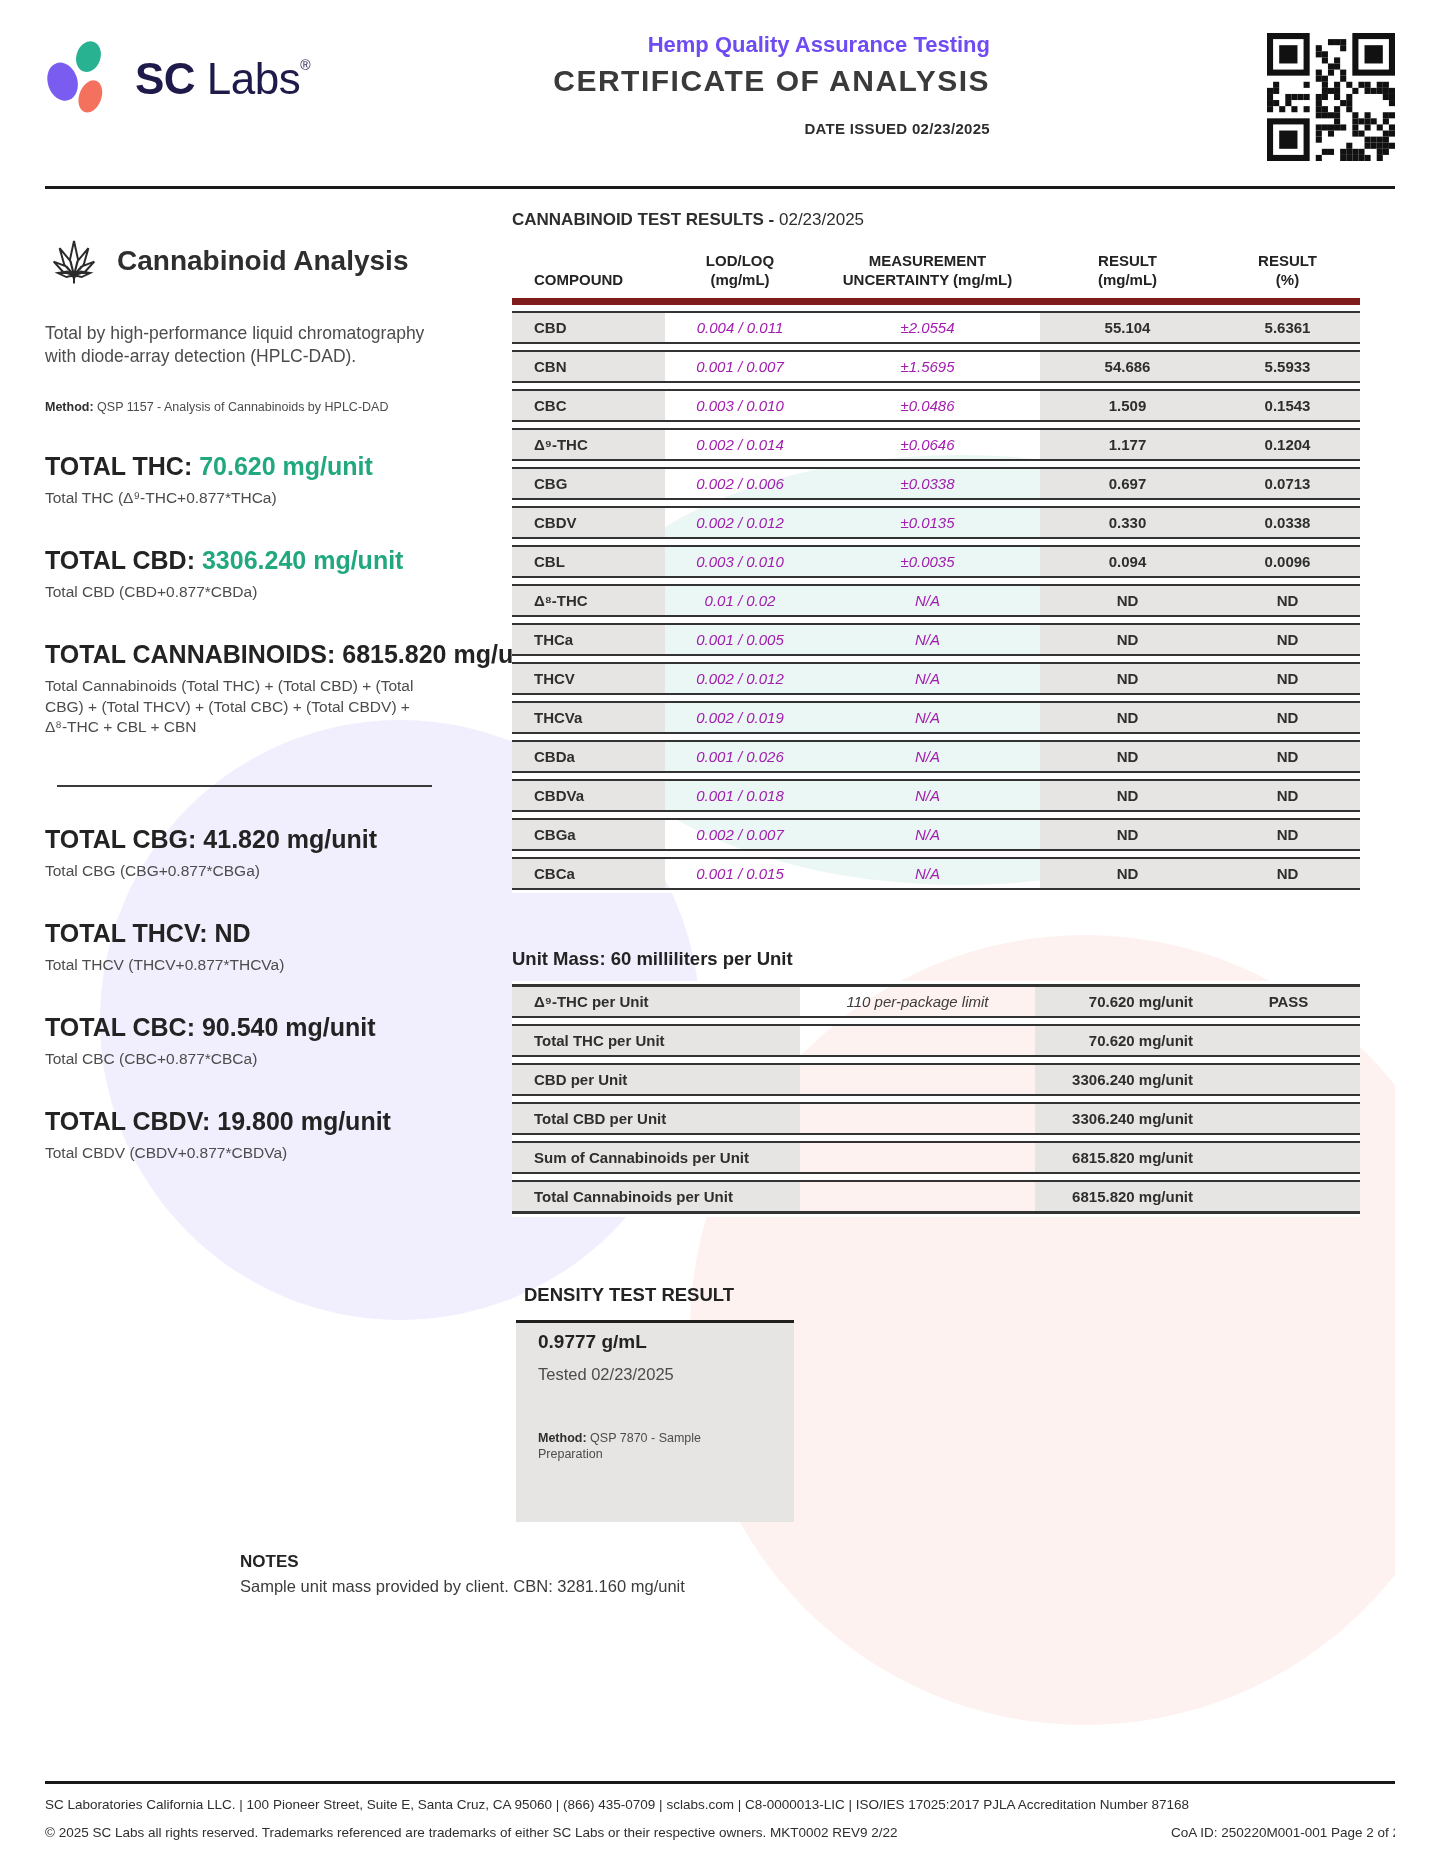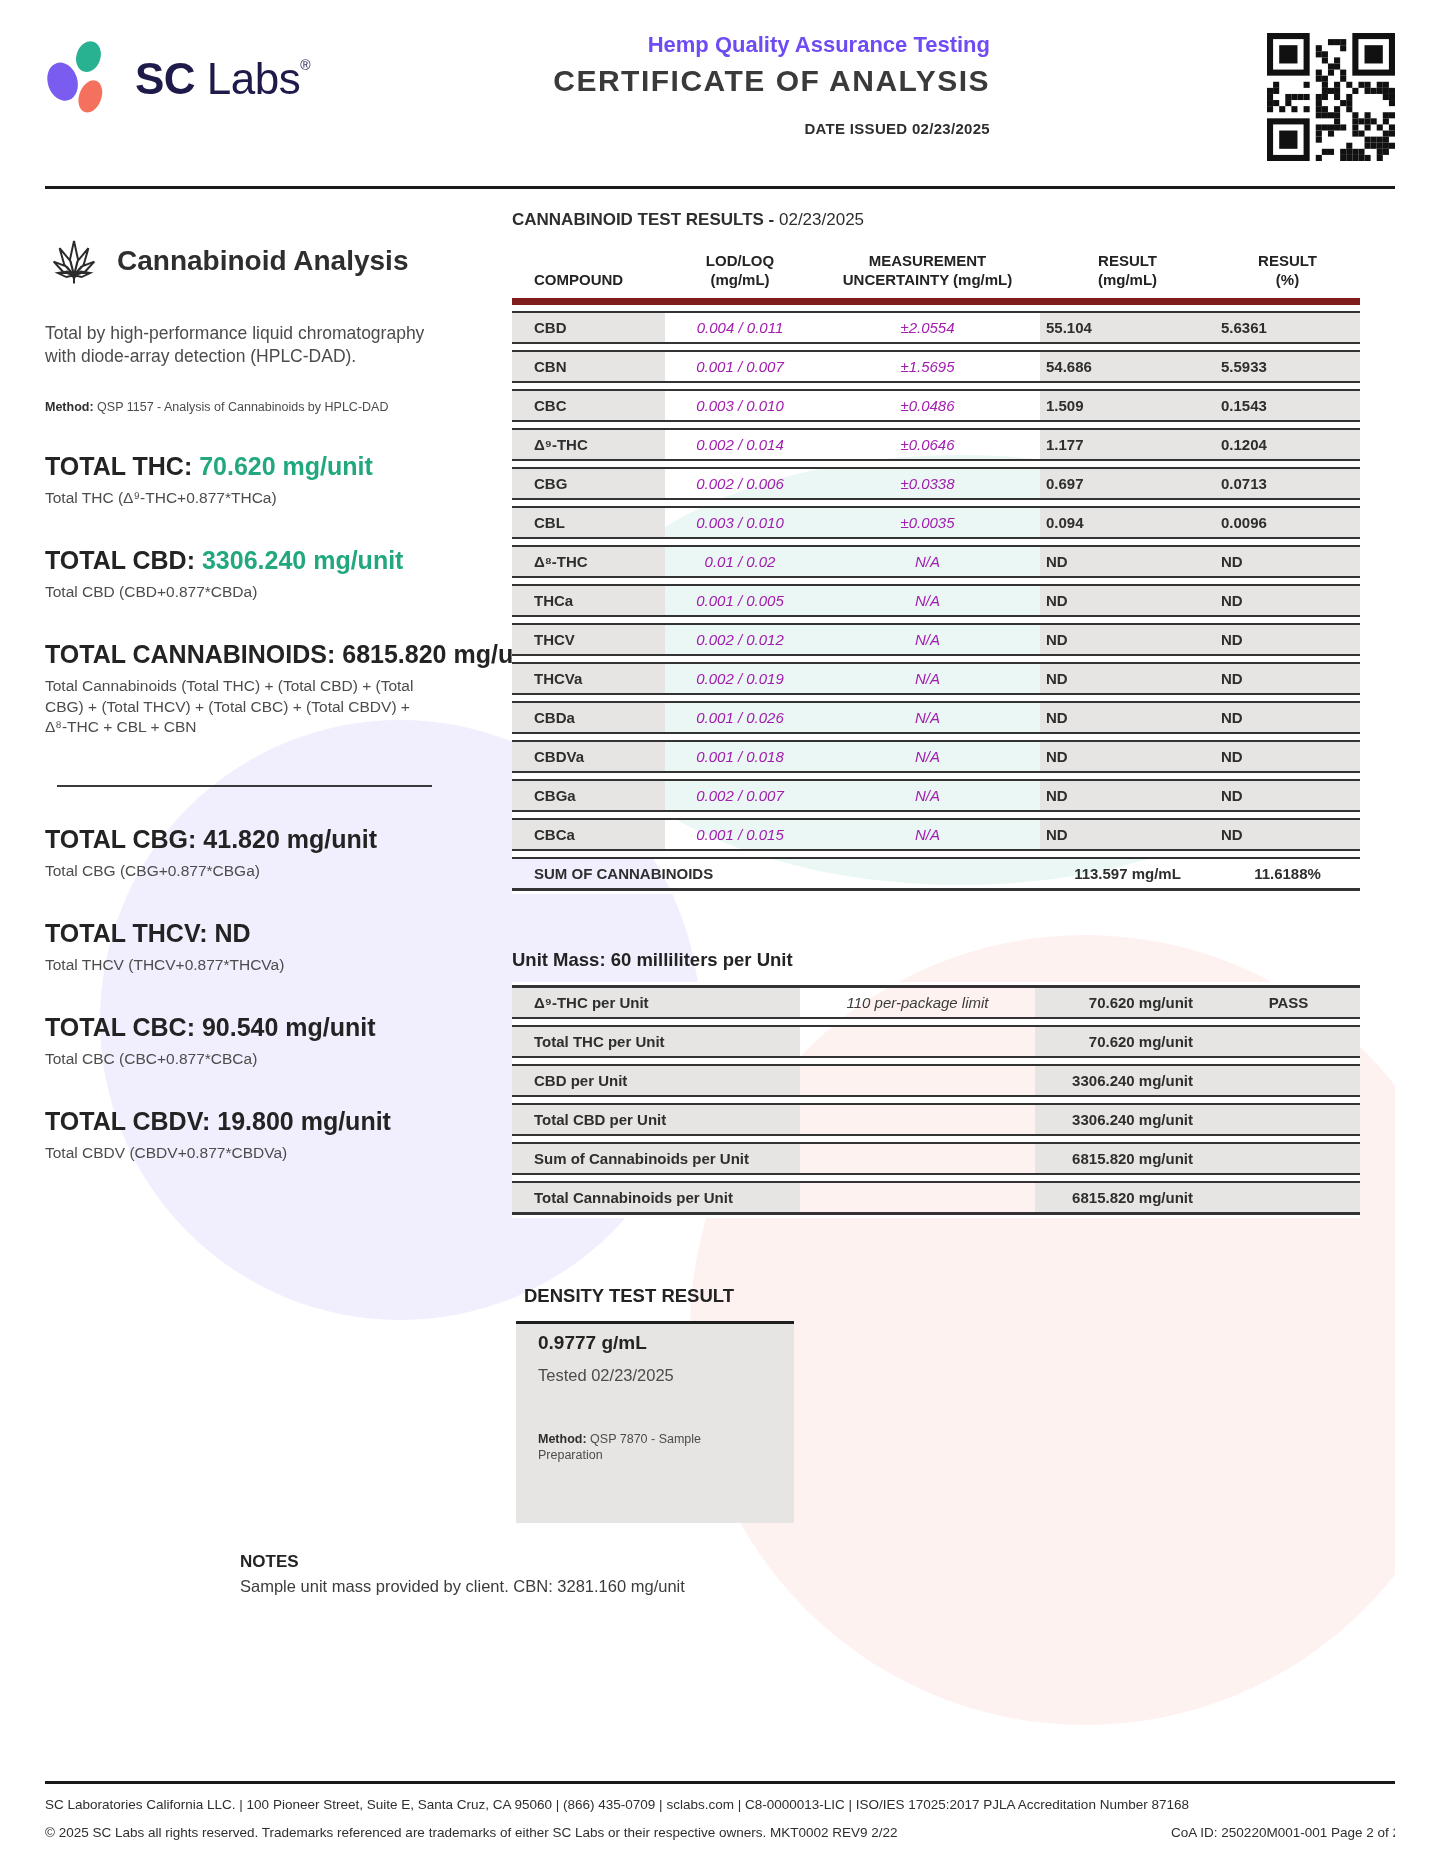--- a/index.html
+++ b/index.html
@@ -48,21 +48,21 @@
   table{border-collapse:separate;border-spacing:0 6px;width:100%;table-layout:fixed;}
   .results{margin-top:16px;}
   th{font-size:15px;font-weight:bold;color:#232323;text-align:center;vertical-align:bottom;
      padding:0 4px 8px 4px;border-bottom:7px solid #7f1d1d;line-height:1.25;}
   th:first-child{text-align:left;padding-left:22px;}
   td{border-top:2px solid #333;border-bottom:2px solid #333;font-size:15px;padding:2px 6px;
      height:25px;vertical-align:middle;box-shadow:0 3px 0 0 #fff,0 -3px 0 0 #fff;}
   th{box-shadow:0 3px 0 0 #fff;}
   .c-comp{background:#e6e5e3;font-weight:bold;padding-left:22px;}
   .c-mid{font-style:italic;color:#a21caf;text-align:center;background:transparent;}
-  .c-res{background:#e6e5e3;font-weight:bold;text-align:left;}
+  .c-res{background:#e6e5e3;font-weight:bold;text-align:center;}
   .sum-row td{background:transparent;border-bottom-width:3px;}
   .sum-label{font-weight:bold;padding-left:22px;}
   .sum-val{font-weight:bold;text-align:center;}
 
   .unit-heading{margin-top:52px;font-size:18.5px;font-weight:bold;color:#232323;}
   .unit{margin-top:8px;}
   .unit tr:first-child td{border-top-width:3px;}
   .unit tr:last-child td{border-bottom-width:3px;}
   .u-label{background:#e6e5e3;font-weight:bold;padding-left:22px;}
   .u-mid{font-style:italic;color:#3c3c3c;text-align:center;background:transparent;}
@@ -368,20 +368,27 @@
             <td class="c-res">0.1204</td>
           </tr>
           <tr>
             <td class="c-comp">CBG</td>
             <td class="c-mid">0.002 / 0.006</td>
             <td class="c-mid">±0.0338</td>
             <td class="c-res">0.697</td>
             <td class="c-res">0.0713</td>
           </tr>
           <tr>
+            <td class="c-comp">CBDV</td>
+            <td class="c-mid">0.002 / 0.012</td>
+            <td class="c-mid">±0.0135</td>
+            <td class="c-res">0.330</td>
+            <td class="c-res">0.0338</td>
+          </tr>
+          <tr>
             <td class="c-comp">CBL</td>
             <td class="c-mid">0.003 / 0.010</td>
             <td class="c-mid">±0.0035</td>
             <td class="c-res">0.094</td>
             <td class="c-res">0.0096</td>
           </tr>
           <tr>
             <td class="c-comp">Δ⁸-THC</td>
             <td class="c-mid">0.01 / 0.02</td>
             <td class="c-mid">N/A</td>
@@ -429,25 +436,20 @@
             <td class="c-mid">N/A</td>
             <td class="c-res">ND</td>
             <td class="c-res">ND</td>
           </tr>
           <tr>
             <td class="c-comp">CBCa</td>
             <td class="c-mid">0.001 / 0.015</td>
             <td class="c-mid">N/A</td>
             <td class="c-res">ND</td>
             <td class="c-res">ND</td>
-          </tr>
-          <tr class="sum-row">
-            <td class="sum-label" colspan="3">SUM OF CANNABINOIDS</td>
-            <td class="sum-val">113.597 mg/mL</td>
-            <td class="sum-val">11.6188%</td>
           </tr>
         </tbody>
     </table>
 
     <div class="unit-heading">Unit Mass: 60 milliliters per Unit</div>
 
     <table class="unit">
       <colgroup>
           <col style="width:288px">
           <col style="width:235px">

